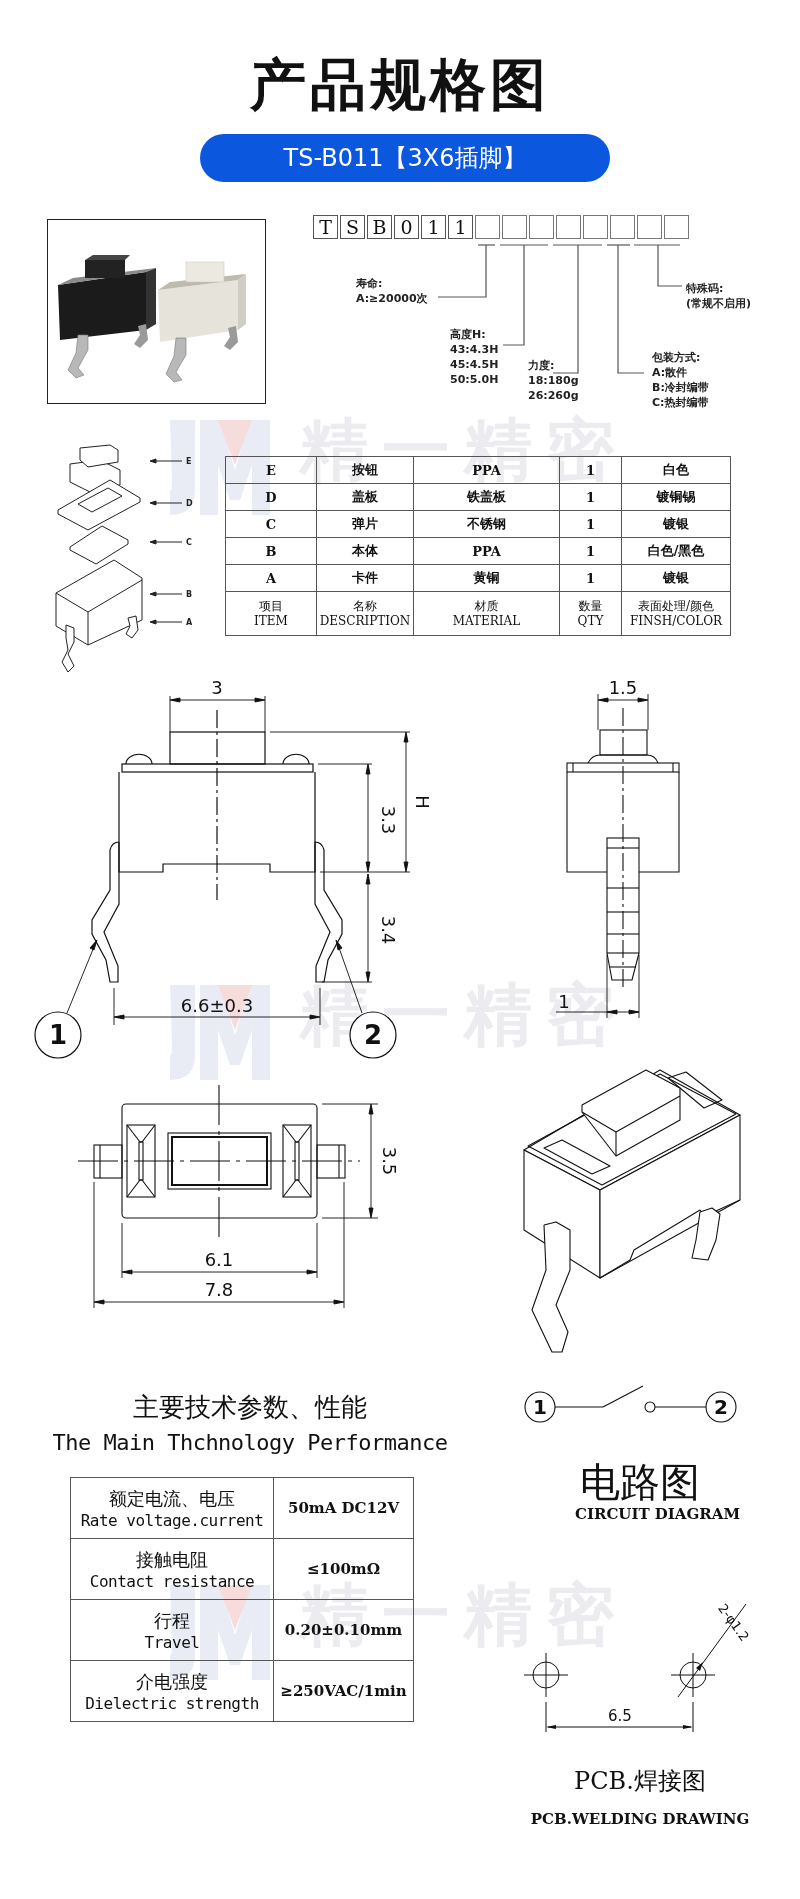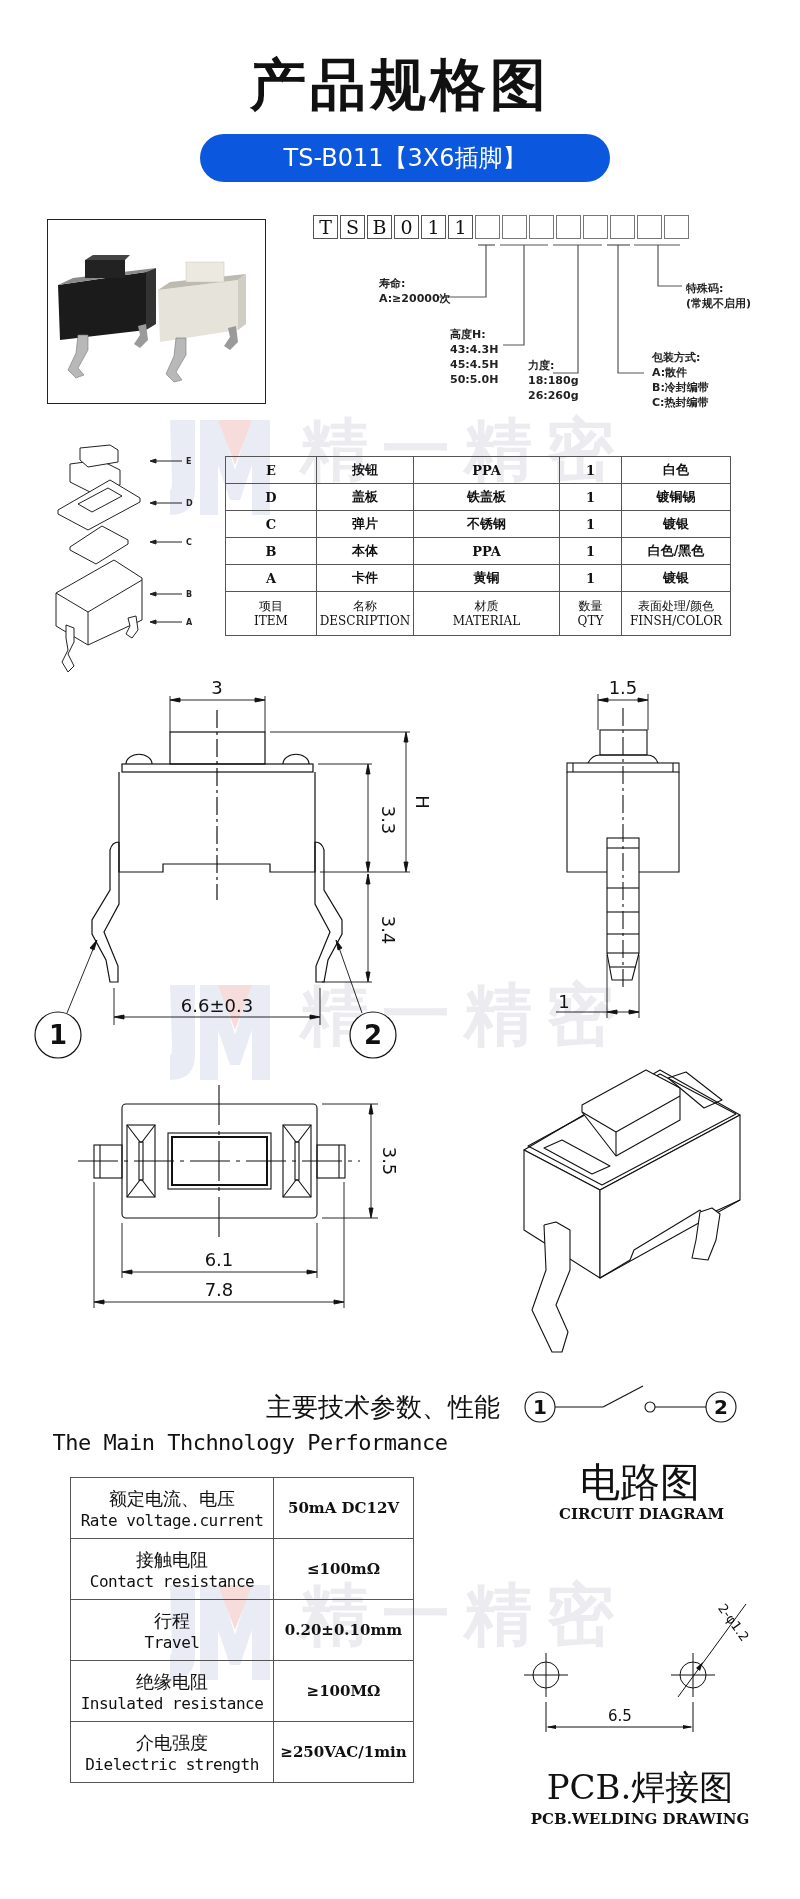--- a/index.html
+++ b/index.html
@@ -18,33 +18,33 @@
   .code-row { left: 313px; top: 215px; display: flex; gap: 2px; z-index: 2; }
   .code-box { width: 25px; height: 24px; border: 1.5px solid #555; font-size: 19px; text-align: center; line-height: 22px; background: #fff; }
   .code-box.blank { border-color: #777; }
 
   .note { font-family: "DejaVu Sans", sans-serif; font-size: 11px; font-weight: bold; line-height: 15px; color: #222; z-index: 2; white-space: nowrap; }
 
   table.bom { position: absolute; left: 225px; top: 456px; border-collapse: collapse; z-index: 2; font-size: 13px; background: transparent; }
   table.bom td { border: 1.5px solid #555; text-align: center; height: 27px; font-weight: bold; font-family: "DejaVu Serif", serif; }
   table.bom tr.hdr td { height: 44px; font-size: 12px; line-height: 15px; font-weight: normal; }
 
-  .spec-title-cn { left: 0; top: 1390px; width: 500px; text-align: right; font-size: 26px; z-index: 2; font-family: "DejaVu Sans", sans-serif; }
+  .spec-title-cn { left: 0; top: 1390px; width: 500px; text-align: center; font-size: 26px; z-index: 2; font-family: "DejaVu Sans", sans-serif; }
   .spec-title-en { left: 0; top: 1430px; width: 500px; text-align: center; font-size: 22px; z-index: 2; font-family: "DejaVu Sans Mono", "Liberation Mono", monospace; letter-spacing: -0.5px; }
 
   table.spec { position: absolute; left: 70px; top: 1477px; border-collapse: collapse; z-index: 2; }
   table.spec td { border: 1.5px solid #555; text-align: center; }
   table.spec td.k { width: 203px; height: 61px; }
   table.spec td.v { width: 140px; font-size: 15px; font-weight: bold; font-family: "DejaVu Serif", serif; }
   .k-cn { display: block; font-size: 18px; font-family: "DejaVu Sans", sans-serif; }
   .k-en { display: block; font-size: 16px; font-family: "DejaVu Sans Mono", "Liberation Mono", monospace; letter-spacing: -0.5px; }
 
   .circuit-cn { left: 560px; top: 1455px; width: 160px; text-align: center; font-size: 40px; font-family: "DejaVu Sans", sans-serif; z-index: 2; }
-  .circuit-en { left: 559px; top: 1505px; width: 200px; text-align: left; font-size: 15px; font-weight: bold; z-index: 2; }
-  .pcb-cn { left: 520px; top: 1765px; width: 240px; text-align: center; font-size: 34px; z-index: 2; }
+  .circuit-en { left: 540px; top: 1505px; width: 200px; text-align: right; font-size: 15px; font-weight: bold; z-index: 2; }
+  .pcb-cn { left: 520px; top: 1765px; width: 240px; text-align: center; font-size: 24px; z-index: 2; }
   .pcb-en { left: 520px; top: 1810px; width: 240px; text-align: center; font-size: 15px; font-weight: bold; z-index: 2; }
 
   svg { position: absolute; overflow: visible; z-index: 1; }
   svg text { font-family: "DejaVu Sans", sans-serif; }
 </style>
 </head>
 <body>
 
 <svg style="left:160px;top:410px;z-index:0" width="140" height="110" viewBox="0 0 140 110">
   <path d="M10 10 L35 10 L35 80 Q35 105 10 105 L10 80 Q12 82 12 70 Z" fill="#e9ecf5"></path>
@@ -115,21 +115,21 @@
     <line x1="607" y1="245" x2="630" y2="245"></line>
     <line x1="634" y1="245" x2="680" y2="245"></line>
     <polyline points="486,245 486,297 438,297"></polyline>
     <polyline points="524,245 524,345 503,345"></polyline>
     <polyline points="578,245 578,373 553,373"></polyline>
     <polyline points="618,245 618,373 644,373"></polyline>
     <polyline points="658,245 658,286 682,286"></polyline>
   </g>
 </svg>
 
-<div class="abs note" style="left:356px;top:276px;margin-left:23px;">
+<div class="abs note" style="left:356px;top:276px;">
   <div>寿命:</div>
   <div>A:≥20000次</div>
 </div>
 <div class="abs note" style="left:450px;top:327px;">
   <div>高度H:</div>
   <div>43:4.3H</div>
   <div>45:4.5H</div>
   <div>50:5.0H</div>
 </div>
 <div class="abs note" style="left:528px;top:358px;">
@@ -447,27 +447,20 @@
   </tr>
   <tr>
     <td class="k">
           <span class="k-cn">行程</span>
           <span class="k-en">Travel</span>
         </td>
     <td class="v">0.20±0.10mm</td>
   </tr>
   <tr>
     <td class="k">
-          <span class="k-cn">绝缘电阻</span>
-          <span class="k-en">Insulated resistance</span>
-        </td>
-    <td class="v">≥100MΩ</td>
-  </tr>
-  <tr>
-    <td class="k">
           <span class="k-cn">介电强度</span>
           <span class="k-en">Dielectric strength</span>
         </td>
     <td class="v">≥250VAC/1min</td>
   </tr>
 </tbody>
   </table>
 
 <svg style="left:520px;top:1380px;" width="240" height="60" viewBox="0 0 240 60">
   <g stroke="#111" stroke-width="1.1" fill="none">

